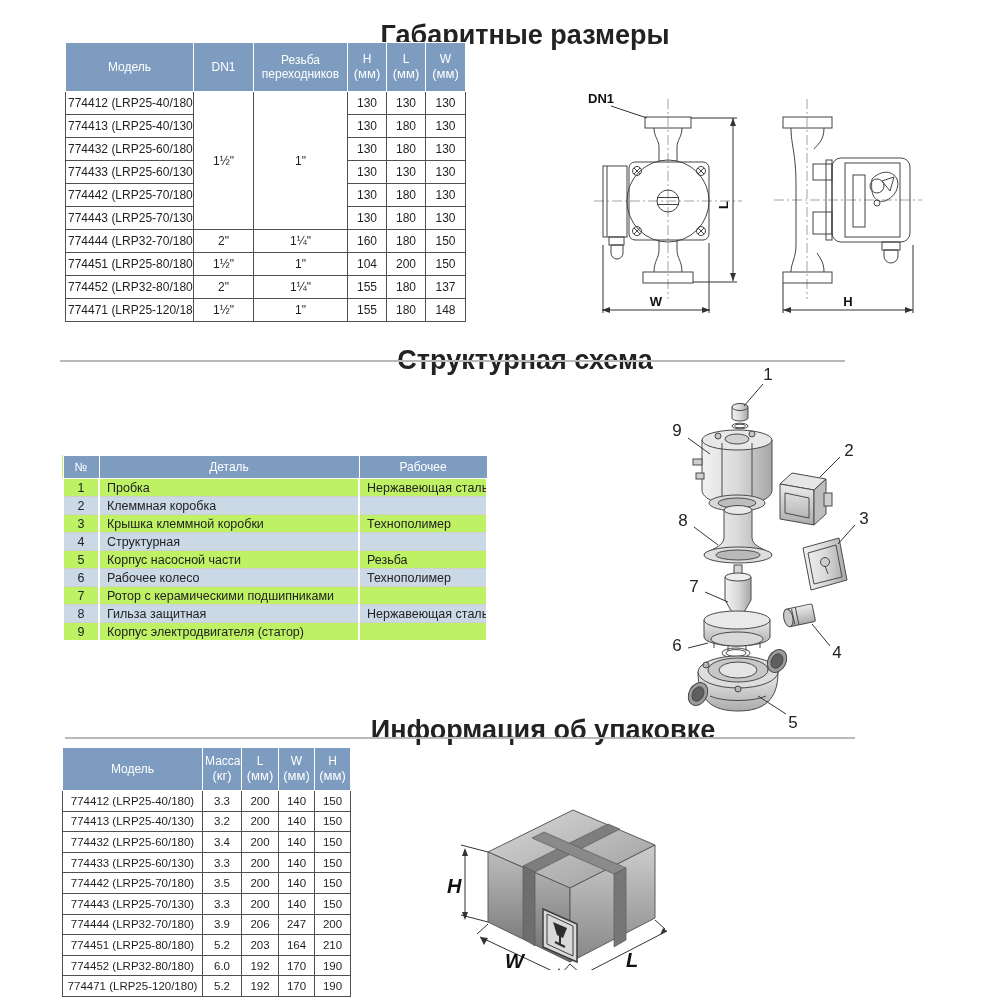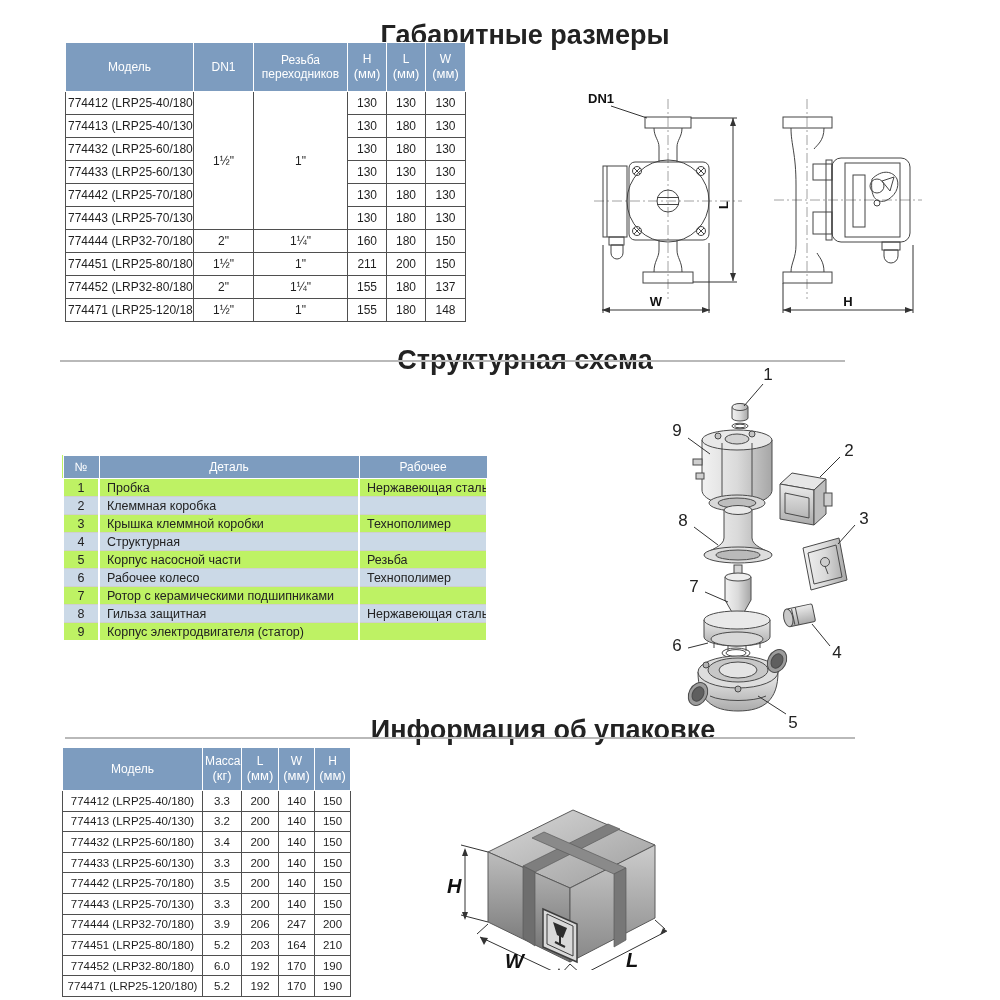--- a/index.html
+++ b/index.html
@@ -130,21 +130,21 @@
         <td rowspan="1">2"</td>
         <td rowspan="1">1¼"</td>
         <td>160</td>
         <td>180</td>
         <td>150</td>
       </tr>
       <tr>
         <td>774451 (LRP25-80/180)</td>
         <td rowspan="1">1½"</td>
         <td rowspan="1">1"</td>
-        <td>211</td>
+        <td>104</td>
         <td>200</td>
         <td>150</td>
       </tr>
       <tr>
         <td>774452 (LRP32-80/180)</td>
         <td rowspan="1">2"</td>
         <td rowspan="1">1¼"</td>
         <td>155</td>
         <td>180</td>
         <td>137</td>

